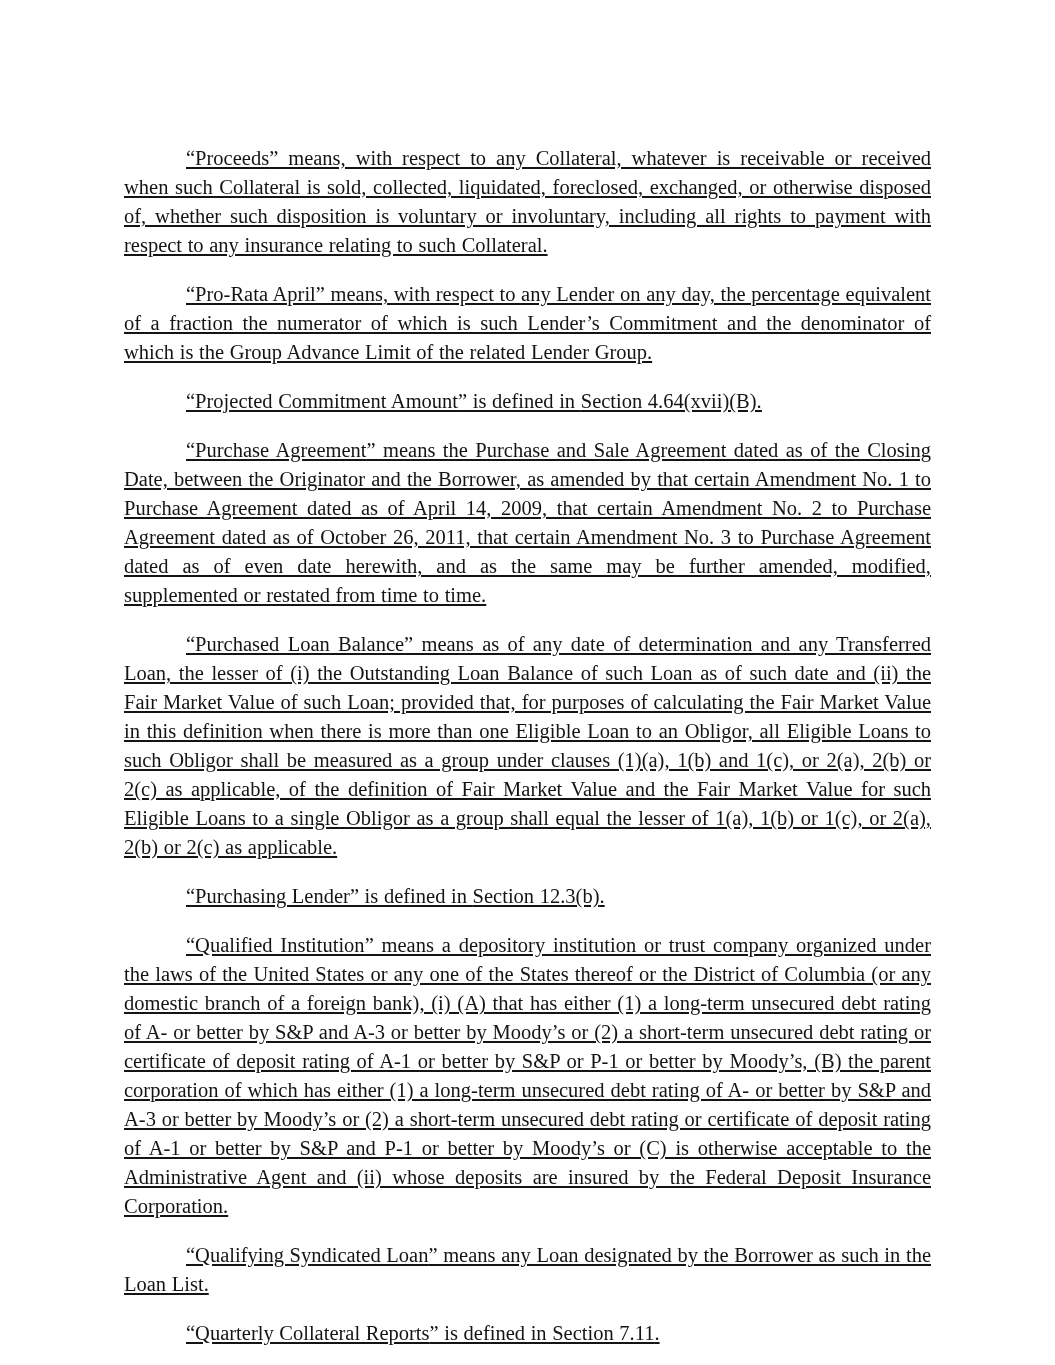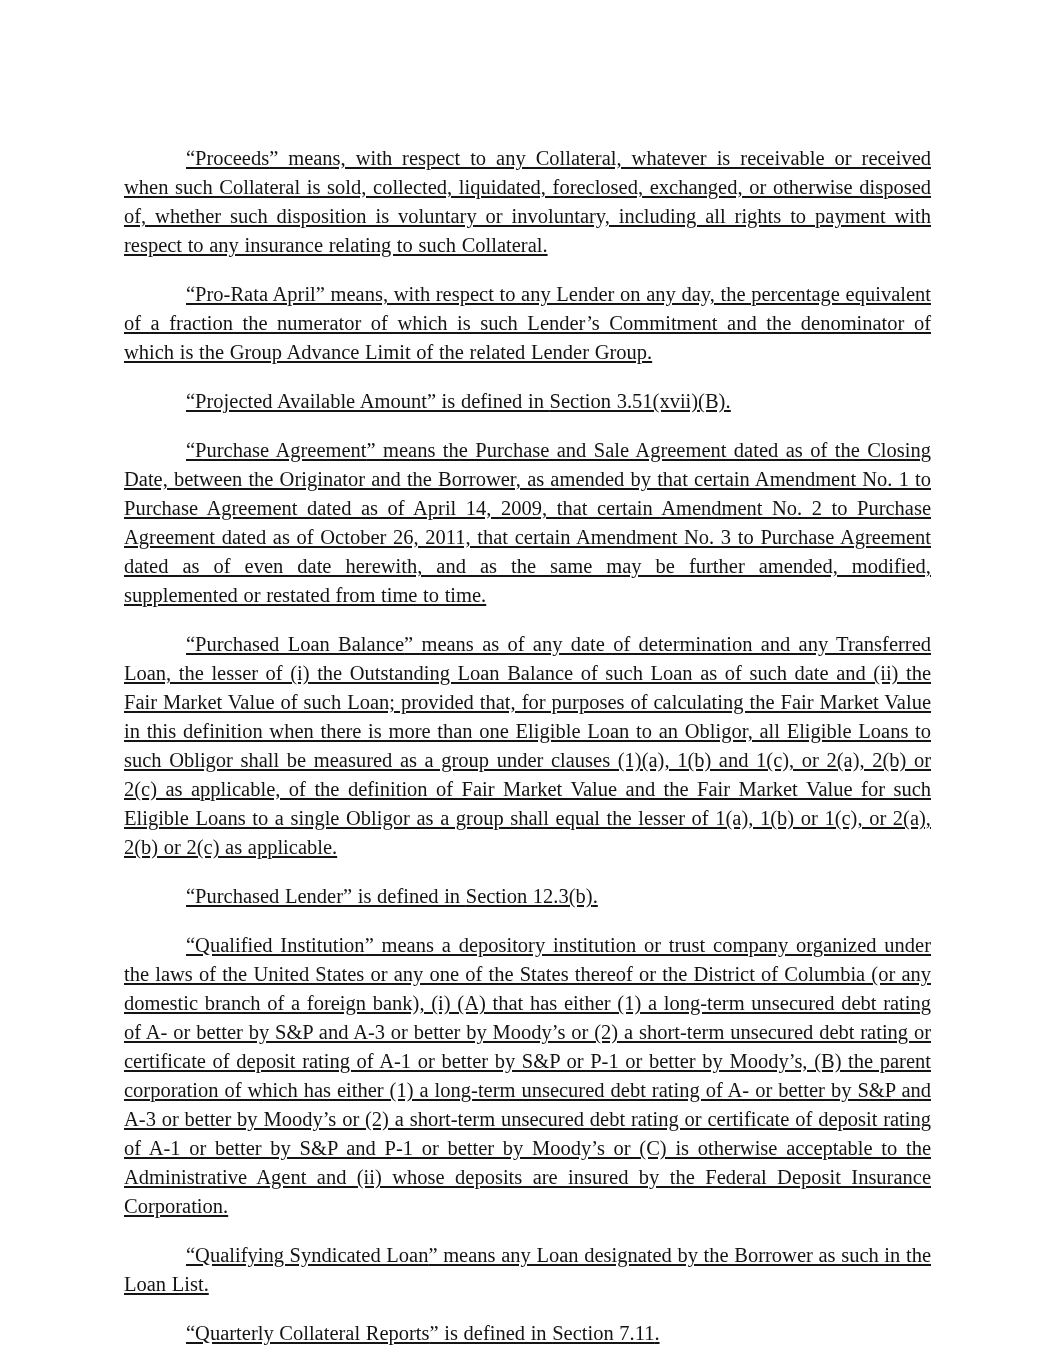--- a/index.html
+++ b/index.html
@@ -43,22 +43,22 @@
     font-family: Liberation Serif, serif;
   }
 </style>
 </head>
 <body>
 
 <div class="page">
   <div class="doc-body" id="doc-body">
       <p class="para"><span class="">“</span><span class="u">Proceeds</span><span class="">” means, with respect to any Collateral, whatever is receivable or received when such Collateral is sold, collected, liquidated, foreclosed, exchanged, or otherwise disposed of, whether such disposition is voluntary or involuntary, including all rights to payment with respect to any insurance relating to such Collateral.</span></p>
       <p class="para"><span class="">“</span><span class="u">Pro-Rata April</span><span class="">” means, with respect to any Lender on any day, the percentage equivalent of a fraction the numerator of which is such Lender’s Commitment and the denominator of which is the Group Advance Limit of the related Lender Group.</span></p>
-      <p class="para"><span class="">“</span><span class="u">Projected Available Amount</span><span class="">” is defined in </span><span class="u">Section 3.51(xvii)(B).</span></p>
+      <p class="para"><span class="">“</span><span class="u">Projected Commitment Amount</span><span class="">” is defined in </span><span class="u">Section 4.64(xvii)(B).</span></p>
       <p class="para"><span class="">“</span><span class="u">Purchase Agreement</span><span class="">” means the Purchase and Sale Agreement dated as of the Closing Date, between the Originator and the Borrower, as amended by that certain Amendment No. 1 to Purchase Agreement dated as of April 14, 2009, that certain Amendment No. 2 to Purchase Agreement dated as of October 26, 2011, that certain Amendment No. 3 to Purchase Agreement dated as of even date herewith, and as the same may be further amended, modified, supplemented or restated from time to time.</span></p>
       <p class="para"><span class="">“</span><span class="u">Purchased Loan Balance</span><span class="">” means as of any date of determination and any Transferred Loan, the lesser of (i) the Outstanding Loan Balance of such Loan as of such date and (ii) the Fair Market Value of such Loan; provided that, for purposes of calculating the Fair Market Value in this definition when there is more than one Eligible Loan to an Obligor, all Eligible Loans to such Obligor shall be measured as a group under clauses (1)(a), 1(b) and 1(c), or 2(a), 2(b) or 2(c) as applicable, of the definition of Fair Market Value and the Fair Market Value for such Eligible Loans to a single Obligor as a group shall equal the lesser of 1(a), 1(b) or 1(c), or 2(a), 2(b) or 2(c) as applicable.</span></p>
-      <p class="para"><span class="">“</span><span class="u">Purchased Lender</span><span class="">” is defined in </span><span class="u">Section 12.3(b)</span><span class="">.</span></p>
+      <p class="para"><span class="">“</span><span class="u">Purchasing Lender</span><span class="">” is defined in </span><span class="u">Section 12.3(b)</span><span class="">.</span></p>
       <p class="para"><span class="">“</span><span class="u">Qualified Institution</span><span class="">” means a depository institution or trust company organized under the laws of the United States or any one of the States thereof or the District of Columbia (or any domestic branch of a foreign bank), (i) (A) that has either (1) a long-term unsecured debt rating of A- or better by S&amp;P and A-3 or better by Moody’s or (2) a short-term unsecured debt rating or certificate of deposit rating of A-1 or better by S&amp;P or P-1 or better by Moody’s, (B) the parent corporation of which has either (1) a long-term unsecured debt rating of A- or better by S&amp;P and A-3 or better by Moody’s or (2) a short-term unsecured debt rating or certificate of deposit rating of A-1 or better by S&amp;P and P-1 or better by Moody’s or (C) is otherwise acceptable to the Administrative Agent and (ii) whose deposits are insured by the Federal Deposit Insurance Corporation.</span></p>
       <p class="para"><span class="">“</span><span class="u">Qualifying Syndicated Loan</span><span class="">” means any Loan designated by the Borrower as such in the Loan List.</span></p>
       <p class="para"><span class="">“</span><span class="u">Quarterly Collateral Reports</span><span class="">” is defined in </span><span class="u">Section 7.11</span><span class="">.</span></p>
     </div>
   <div class="page-number">39</div>
 </div>
 
 </body></html>

